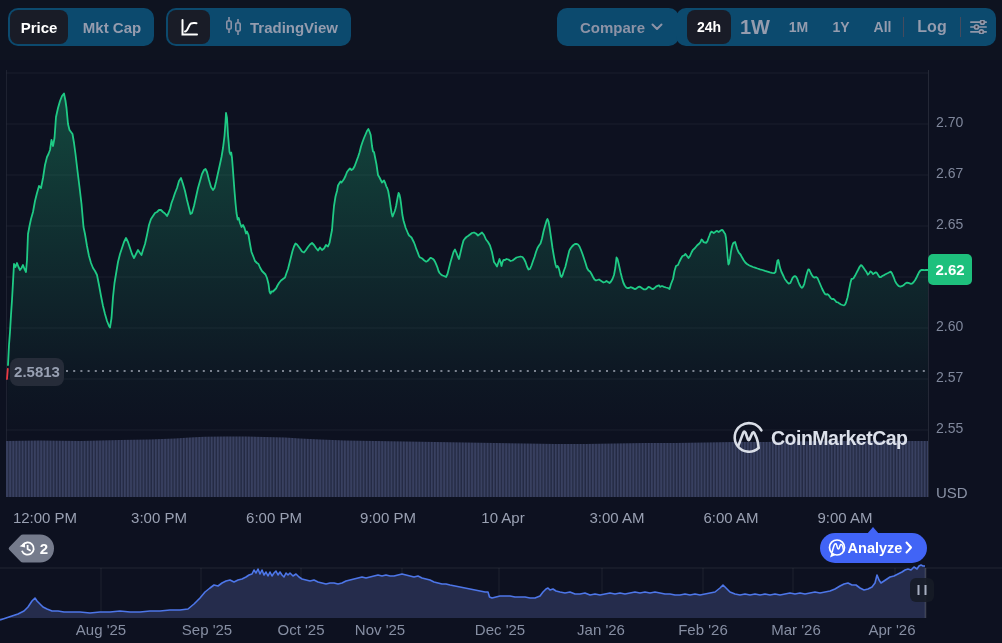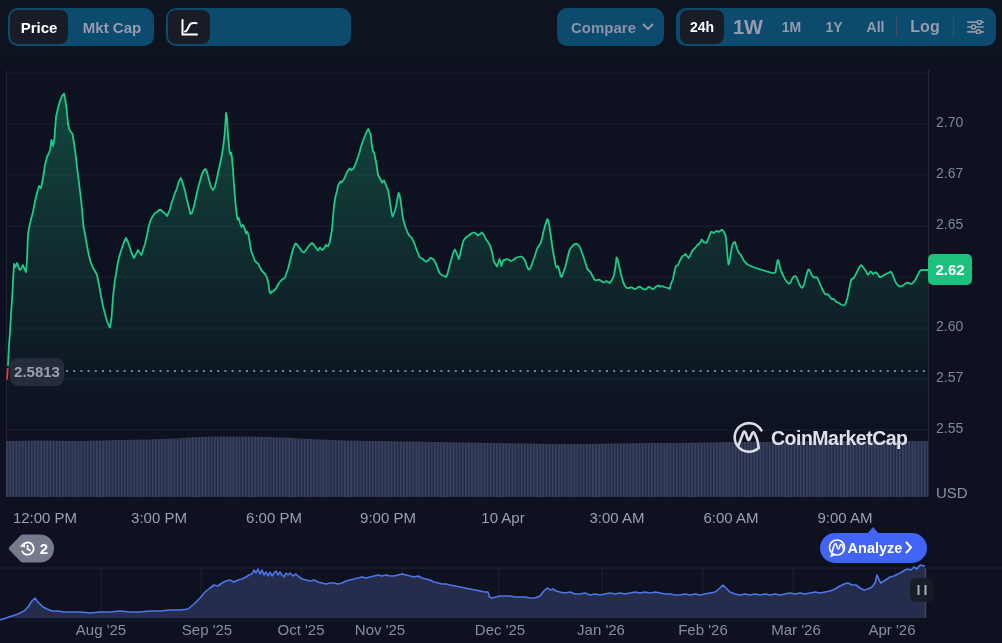--- a/index.html
+++ b/index.html
@@ -96,29 +96,39 @@
     </div>
   <div class="seg" style="flex:1;">Mkt Cap</div>
 </div>
 <div class="grp" style="left:166px;width:185px;">
   <div class="pill" style="width:42px;">
     <svg width="17" height="17" viewBox="0 0 17 17">
         <path d="M1.5,1 L1.5,15.5 L16,15.5" stroke="#fff" stroke-width="2" fill="none" stroke-linecap="round"></path>
         <path d="M4,12.5 C7,12.5 7.5,5.5 10,4.5 C12,3.7 13.5,4.2 15.5,4.2" stroke="#fff" stroke-width="2" fill="none" stroke-linecap="round"></path>
       </svg>
   </div>
+  <div class="seg" style="flex:1;gap:7px;">
+    <svg width="18" height="22" viewBox="0 0 18 22" fill="none" stroke="#8b92a6" stroke-width="1.6">
+      <line x1="4" y1="1" x2="4" y2="5"></line>
+        <rect x="1.8" y="5" width="4.4" height="8" rx="1"></rect>
+        <line x1="4" y1="13" x2="4" y2="17"></line>
+      <line x1="13" y1="3" x2="13" y2="7"></line>
+        <rect x="10.8" y="7" width="4.4" height="8" rx="1"></rect>
+        <line x1="13" y1="15" x2="13" y2="19"></line>
+    </svg>
+    TradingView</div>
 </div>
-<div class="grp" style="left:557px;width:107px;justify-content:flex-start;padding-left:14px;gap:6px;box-sizing:border-box;">
+<div class="grp" style="left:557px;width:122px;justify-content:flex-start;padding-left:23px;gap:6px;box-sizing:border-box;">
   <span class="seg" style="color:#8d93a6;">Compare</span>
   <svg width="12" height="8" viewBox="0 0 12 8">
       <path d="M1.5,1.5 L6,6 L10.5,1.5" stroke="#8d93a6" stroke-width="2" fill="none" stroke-linecap="round" stroke-linejoin="round"></path>
     </svg>
 </div>
 <div class="grp" style="left:676px;width:320px;">
-  <div class="pill" style="width:44px;margin-left:4px;">
+  <div class="pill" style="width:44px;margin-left:11px;">
       <span style="color:#fff;font-weight:700;font-size:14px;">24h</span>
     </div>
   <div class="seg" style="width:44px;font-size:20px;">1W</div>
   <div class="seg" style="width:43px;font-size:14px;">1M</div>
   <div class="seg" style="width:42px;font-size:14px;">1Y</div>
   <div class="seg" style="width:41px;font-size:14px;">All</div>
   <div style="width:1px;height:20px;background:#454b5e;"></div>
   <div class="seg" style="width:56px;font-size:16px;">Log</div>
   <div style="width:1px;height:20px;background:#454b5e;"></div>
   <div class="seg" style="flex:1;">

